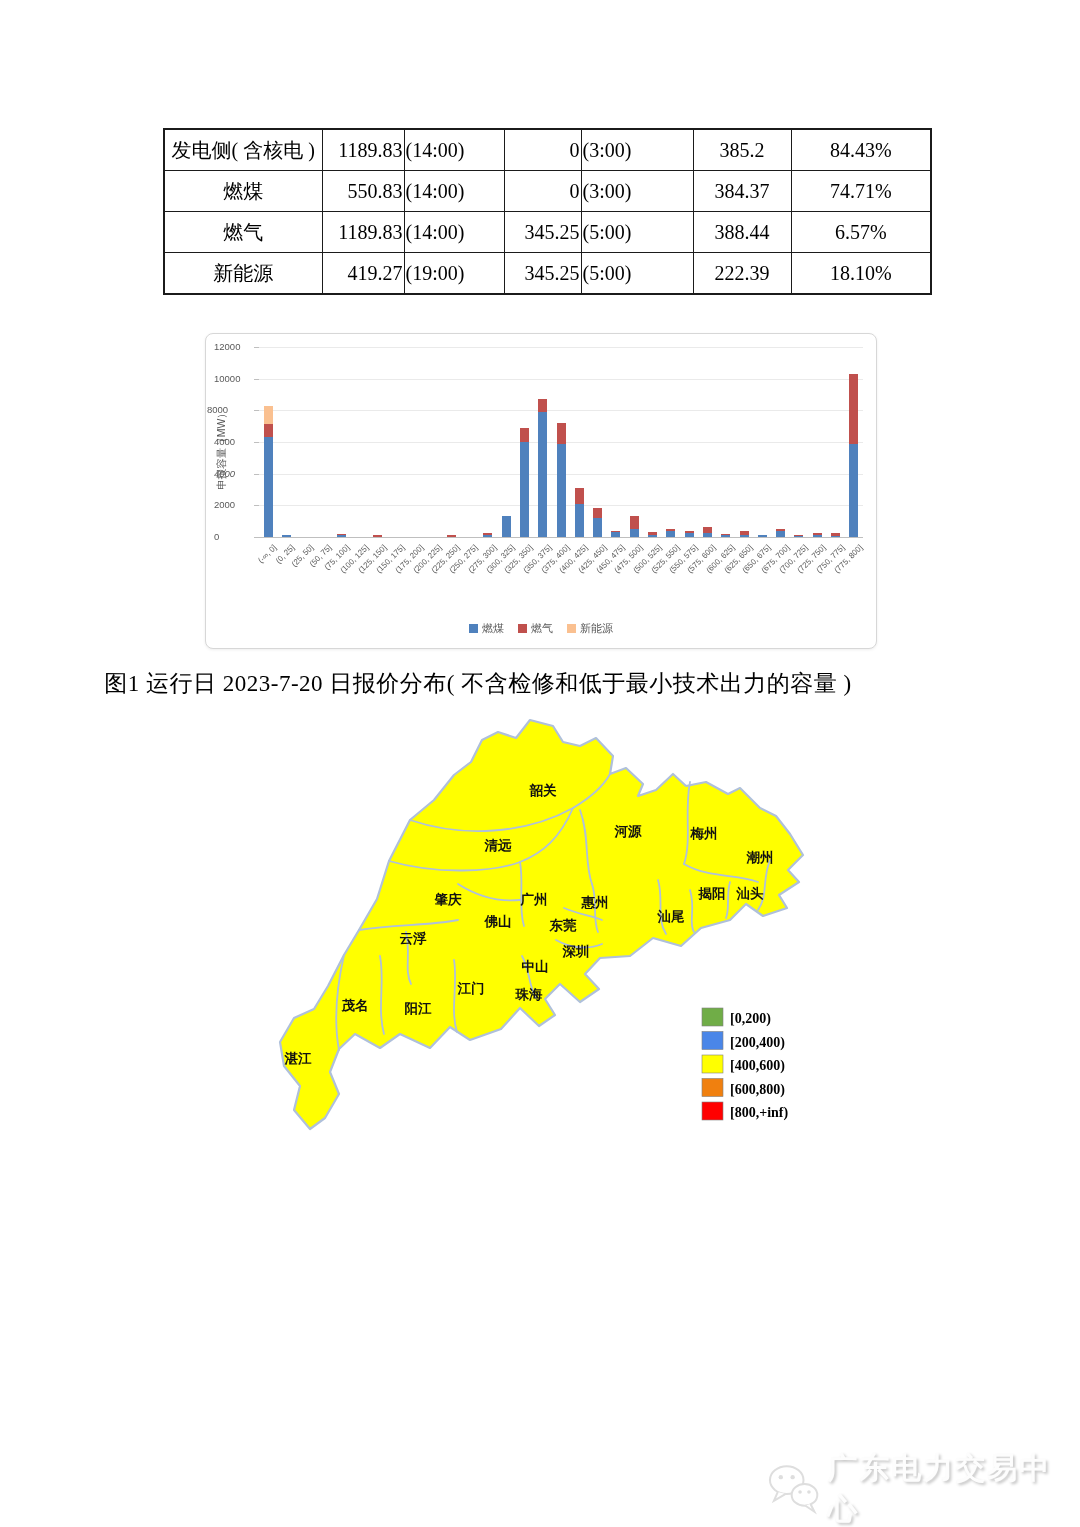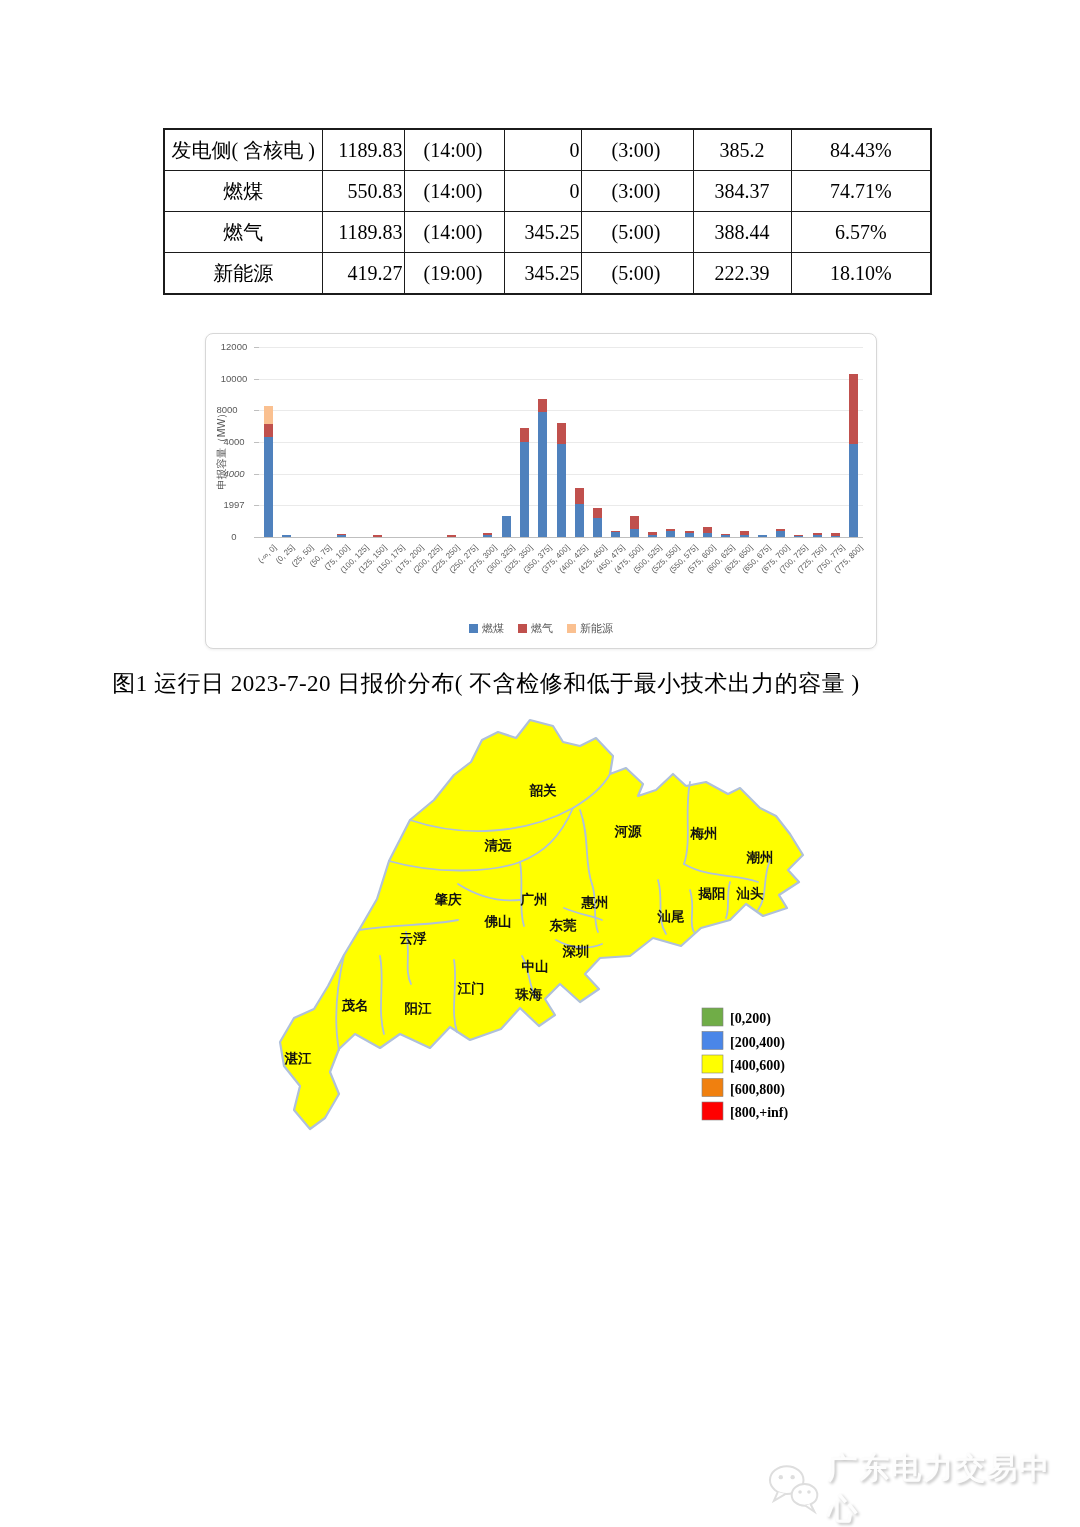--- a/index.html
+++ b/index.html
@@ -5,43 +5,43 @@
   html,body{margin:0;padding:0;background:#ffffff;}
   .page{position:relative;width:1080px;height:1527px;background:#ffffff;margin:0 auto;overflow:hidden;
         font-family:"Liberation Serif","DejaVu Serif",serif;}
 
   
   .stats{position:absolute;left:163px;top:128px;border-collapse:collapse;table-layout:fixed;
          font-family:"Liberation Serif","DejaVu Serif",serif;font-size:20px;color:#000;border:2px solid #1b1b1b;}
   .stats td{border:1px solid #1b1b1b;height:40px;padding:0 3px;overflow:hidden;white-space:nowrap;}
   .stats td.c0{text-align:center;}
   .stats td.c1,.stats td.c3{text-align:right;padding-right:1px;}
-  .stats td.c2,.stats td.c4{text-align:center;padding-left:1px;}
+  .stats td.c2,.stats td.c4{text-align:left;padding-left:1px;}
   .stats td.c5,.stats td.c6{text-align:center;}
 
   
   .chart-card{position:absolute;left:205px;top:333px;width:670px;height:314px;background:#fff;
               border:1px solid #d7d7d7;border-radius:8px;box-shadow:0 1px 3px rgba(0,0,0,.07);}
   .y-title{position:absolute;left:16px;top:108px;transform:translateX(-50%) rotate(-90deg);transform-origin:center;
            white-space:nowrap;font:10.5px "Liberation Sans","DejaVu Sans",sans-serif;color:#555;}
   #plot{position:absolute;left:0;top:0;width:670px;height:314px;}
   .grid{position:absolute;height:1px;}
   .tick{position:absolute;height:1px;}
-  .ylab{position:absolute;width:40px;text-align:center;font:9.5px "Liberation Sans","DejaVu Sans",sans-serif;color:#595959;}
+  .ylab{position:absolute;width:40px;text-align:left;font:9.5px "Liberation Sans","DejaVu Sans",sans-serif;color:#595959;}
   .xlab{position:absolute;white-space:nowrap;font:8px "Liberation Sans","DejaVu Sans",sans-serif;color:#595959;
         transform:translateX(-100%) rotate(-45deg);transform-origin:100% 0;}
   .bar{position:absolute;}
   #chart-legend{position:absolute;left:0;width:670px;top:285px;text-align:center;}
   .lgi{display:inline-flex;align-items:center;gap:4px;margin:0 7px;
        font:11px "Liberation Sans","DejaVu Sans",sans-serif;color:#595959;}
   .sq{width:9px;height:9px;display:inline-block;}
 
   
   .caption1{position:absolute;left:0;width:956px;top:668px;text-align:center;
-            font-size:23px;color:#000;letter-spacing:.5px;padding-left:8px;}
+            font-size:23px;color:#000;letter-spacing:.5px;}
   .caption2{position:absolute;left:0;width:1080px;top:1150px;text-align:center;
             font-size:24px;color:#000;letter-spacing:.5px;}
 
   
   #map{position:absolute;left:258px;top:712px;width:560px;height:432px;}
   .prov{fill:#FFFF00;stroke:#AFC0DB;stroke-width:2.2;stroke-linejoin:round;}
   #borders path{fill:none;stroke:#AFC0DB;stroke-width:1.8;stroke-linecap:round;}
   #city-labels text{font:600 13.5px "Liberation Sans","DejaVu Sans",sans-serif;fill:#111;text-anchor:middle;}
   #map-legend rect{stroke:#7f7f7f;stroke-width:.6;}
   #map-legend text{font:bold 14px "Liberation Serif","DejaVu Serif",serif;fill:#000;}
@@ -106,21 +106,21 @@
       </tbody>
   </table>
 
   <div class="chart-card">
     <div id="plot">
         <div class="grid" style="left: 53px; top: 203px; width: 604px; background: rgb(191, 191, 191);"></div>
         <div class="tick" style="left: 48px; top: 203px; width: 5px; background: rgb(191, 191, 191);"></div>
         <div class="ylab" style="left: 8px; top: 197px;">0</div>
         <div class="grid" style="left: 53px; top: 171.333px; width: 604px; background: rgb(234, 234, 234);"></div>
         <div class="tick" style="left: 48px; top: 171.333px; width: 5px; background: rgb(191, 191, 191);"></div>
-        <div class="ylab" style="left: 8px; top: 165.333px;">1997</div>
+        <div class="ylab" style="left: 8px; top: 165.333px;">2000</div>
         <div class="grid" style="left: 53px; top: 139.667px; width: 604px; background: rgb(234, 234, 234);"></div>
         <div class="tick" style="left: 48px; top: 139.667px; width: 5px; background: rgb(191, 191, 191);"></div>
         <div class="ylab" style="left: 8px; top: 133.667px; font-style: italic;">4000</div>
         <div class="grid" style="left: 53px; top: 108px; width: 604px; background: rgb(234, 234, 234);"></div>
         <div class="tick" style="left: 48px; top: 108px; width: 5px; background: rgb(191, 191, 191);"></div>
         <div class="ylab" style="left: 8px; top: 102px;">4000</div>
         <div class="grid" style="left: 53px; top: 76.3333px; width: 604px; background: rgb(234, 234, 234);"></div>
         <div class="tick" style="left: 48px; top: 76.3333px; width: 5px; background: rgb(191, 191, 191);"></div>
         <div class="ylab" style="left: 1px; top: 70.3333px;">8000</div>
         <div class="grid" style="left: 53px; top: 44.6667px; width: 604px; background: rgb(234, 234, 234);"></div>

